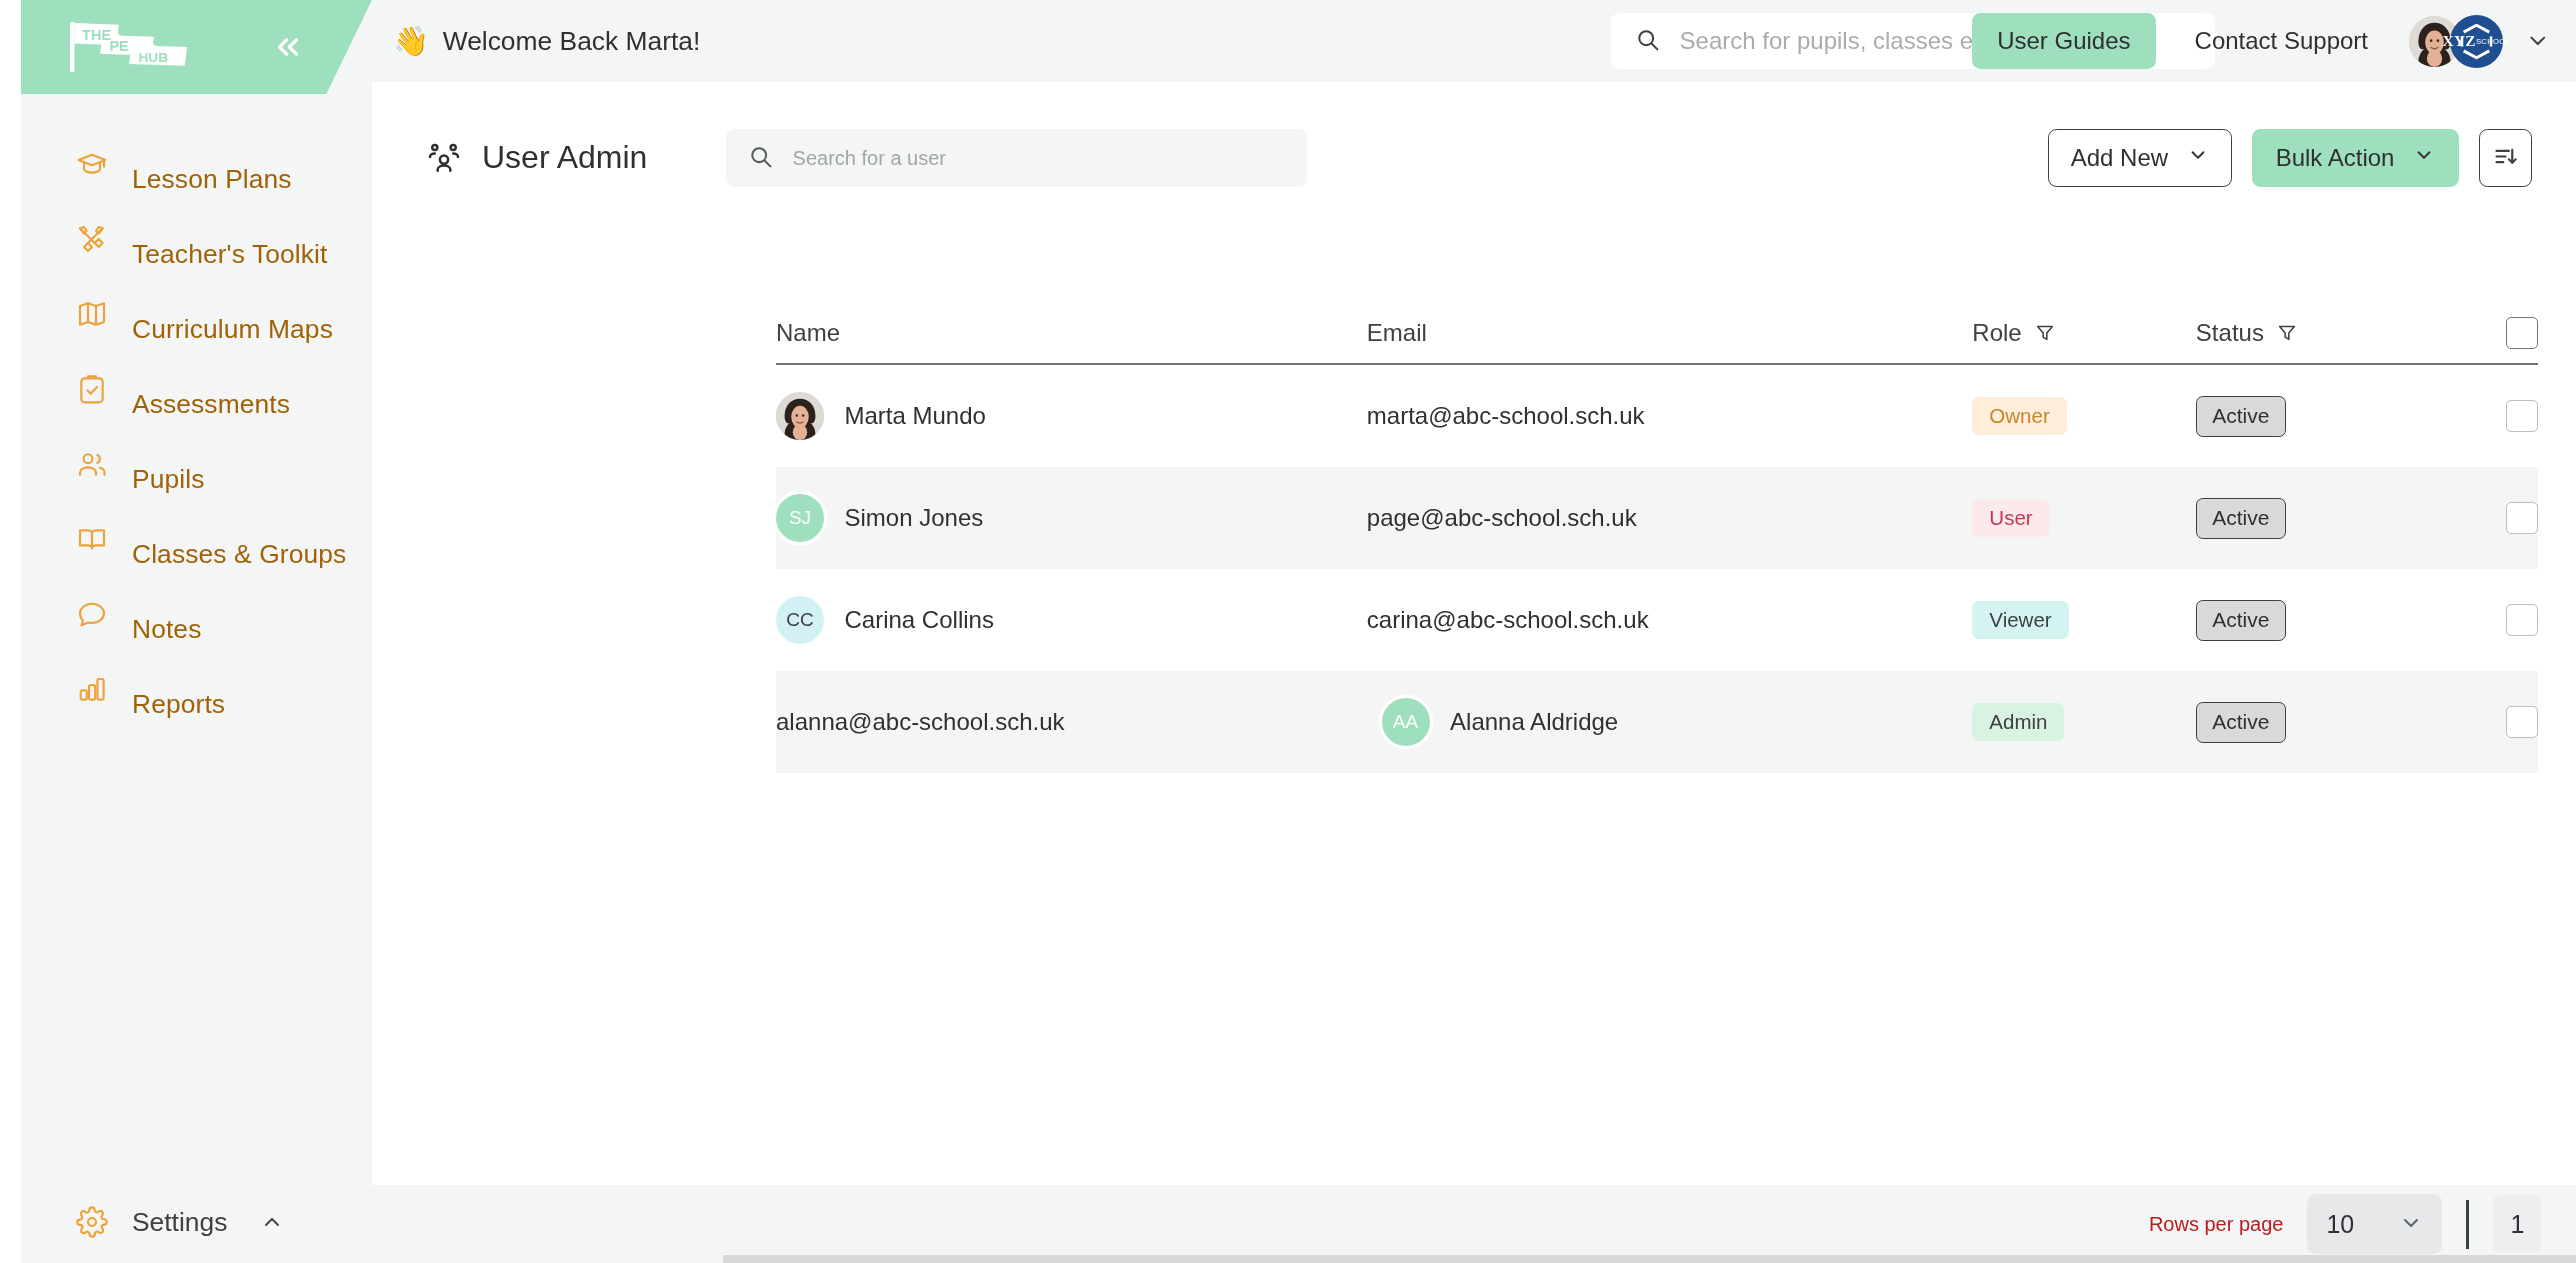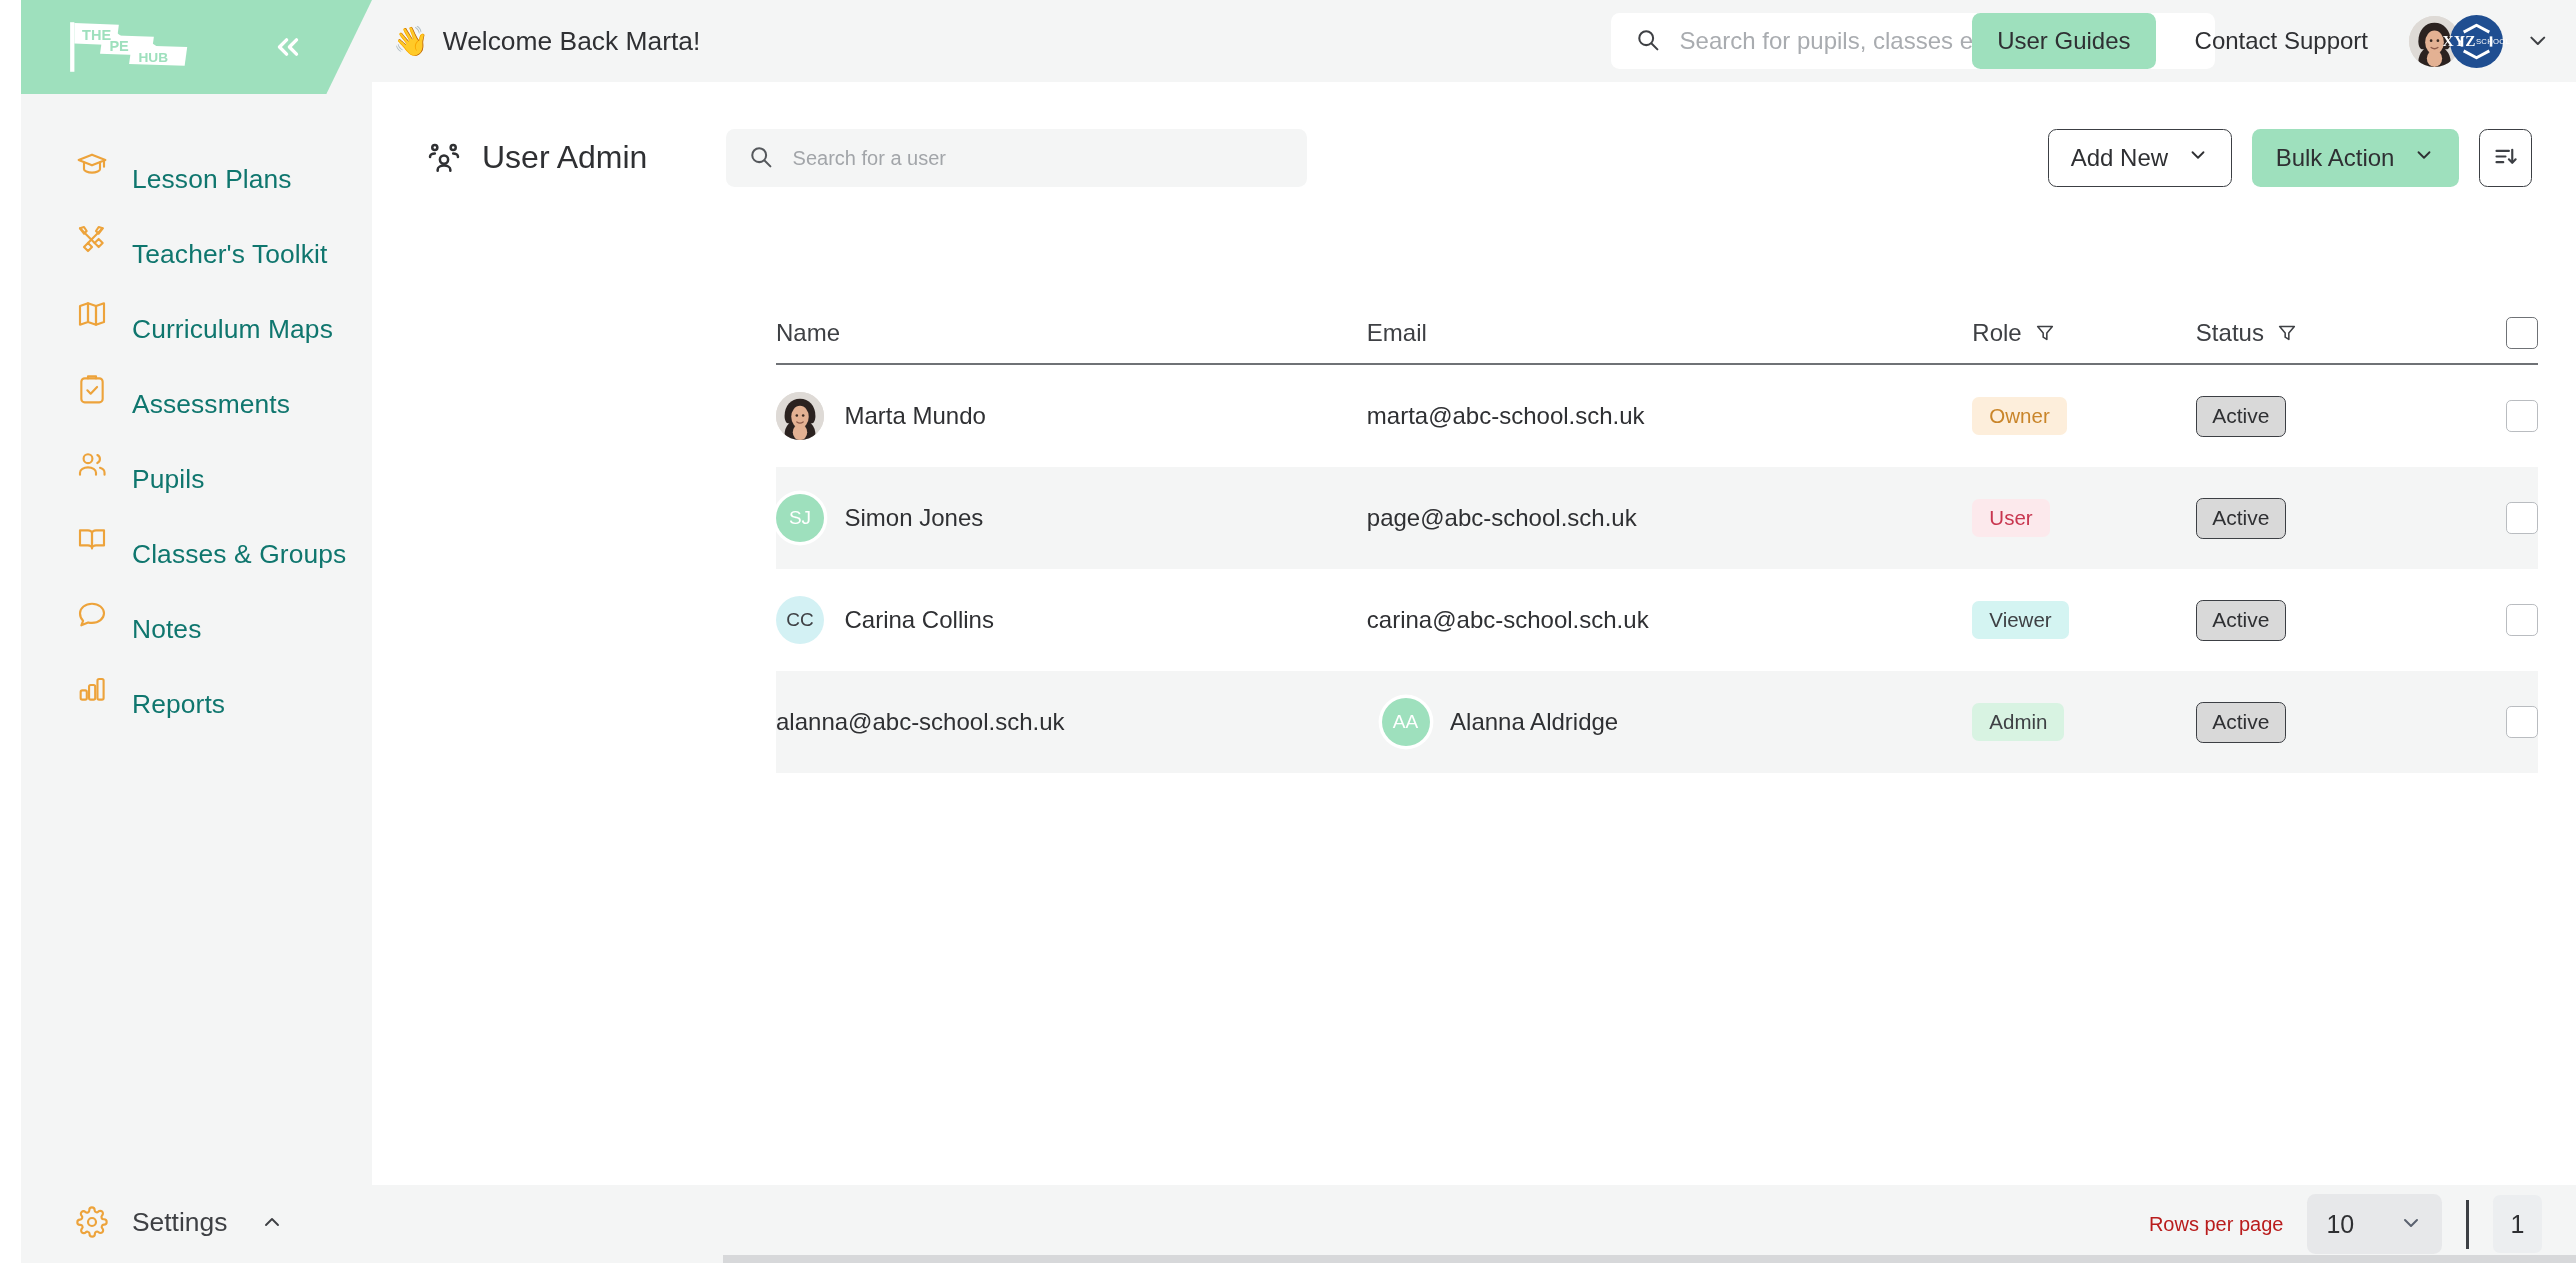--- a/index.html
+++ b/index.html
@@ -36,21 +36,21 @@
   }
   .nav { margin-top: 32px; flex: 1; }
   .nav-item {
     display: flex; align-items: center;
     height: 75px;
     padding-left: 53px;
     cursor: pointer;
     gap: 22px;
   }
   .nav-icon { width: 36px; height: 36px; flex: 0 0 36px; display: flex; align-items: center; justify-content: center; }
-  .nav-label { font-size: 26.4px; color: #0f766e; letter-spacing: 0.1px; margin-top: 31px; }
+  .nav-label { font-size: 26.4px; color: #a16207; letter-spacing: 0.1px; margin-top: 31px; }
   .settings-row {
     display: flex; align-items: center;
     height: 82px; padding-left: 53px; gap: 22px;
     cursor: pointer;
   }
   .settings-label { font-size: 26.4px; color: #3e4044; }
   .chev-up { width: 24px; height: 24px; margin-left: 10.2px; }
 
   
   .content { position: relative; flex: 1; display: flex; flex-direction: column; background: #ffffff; }

